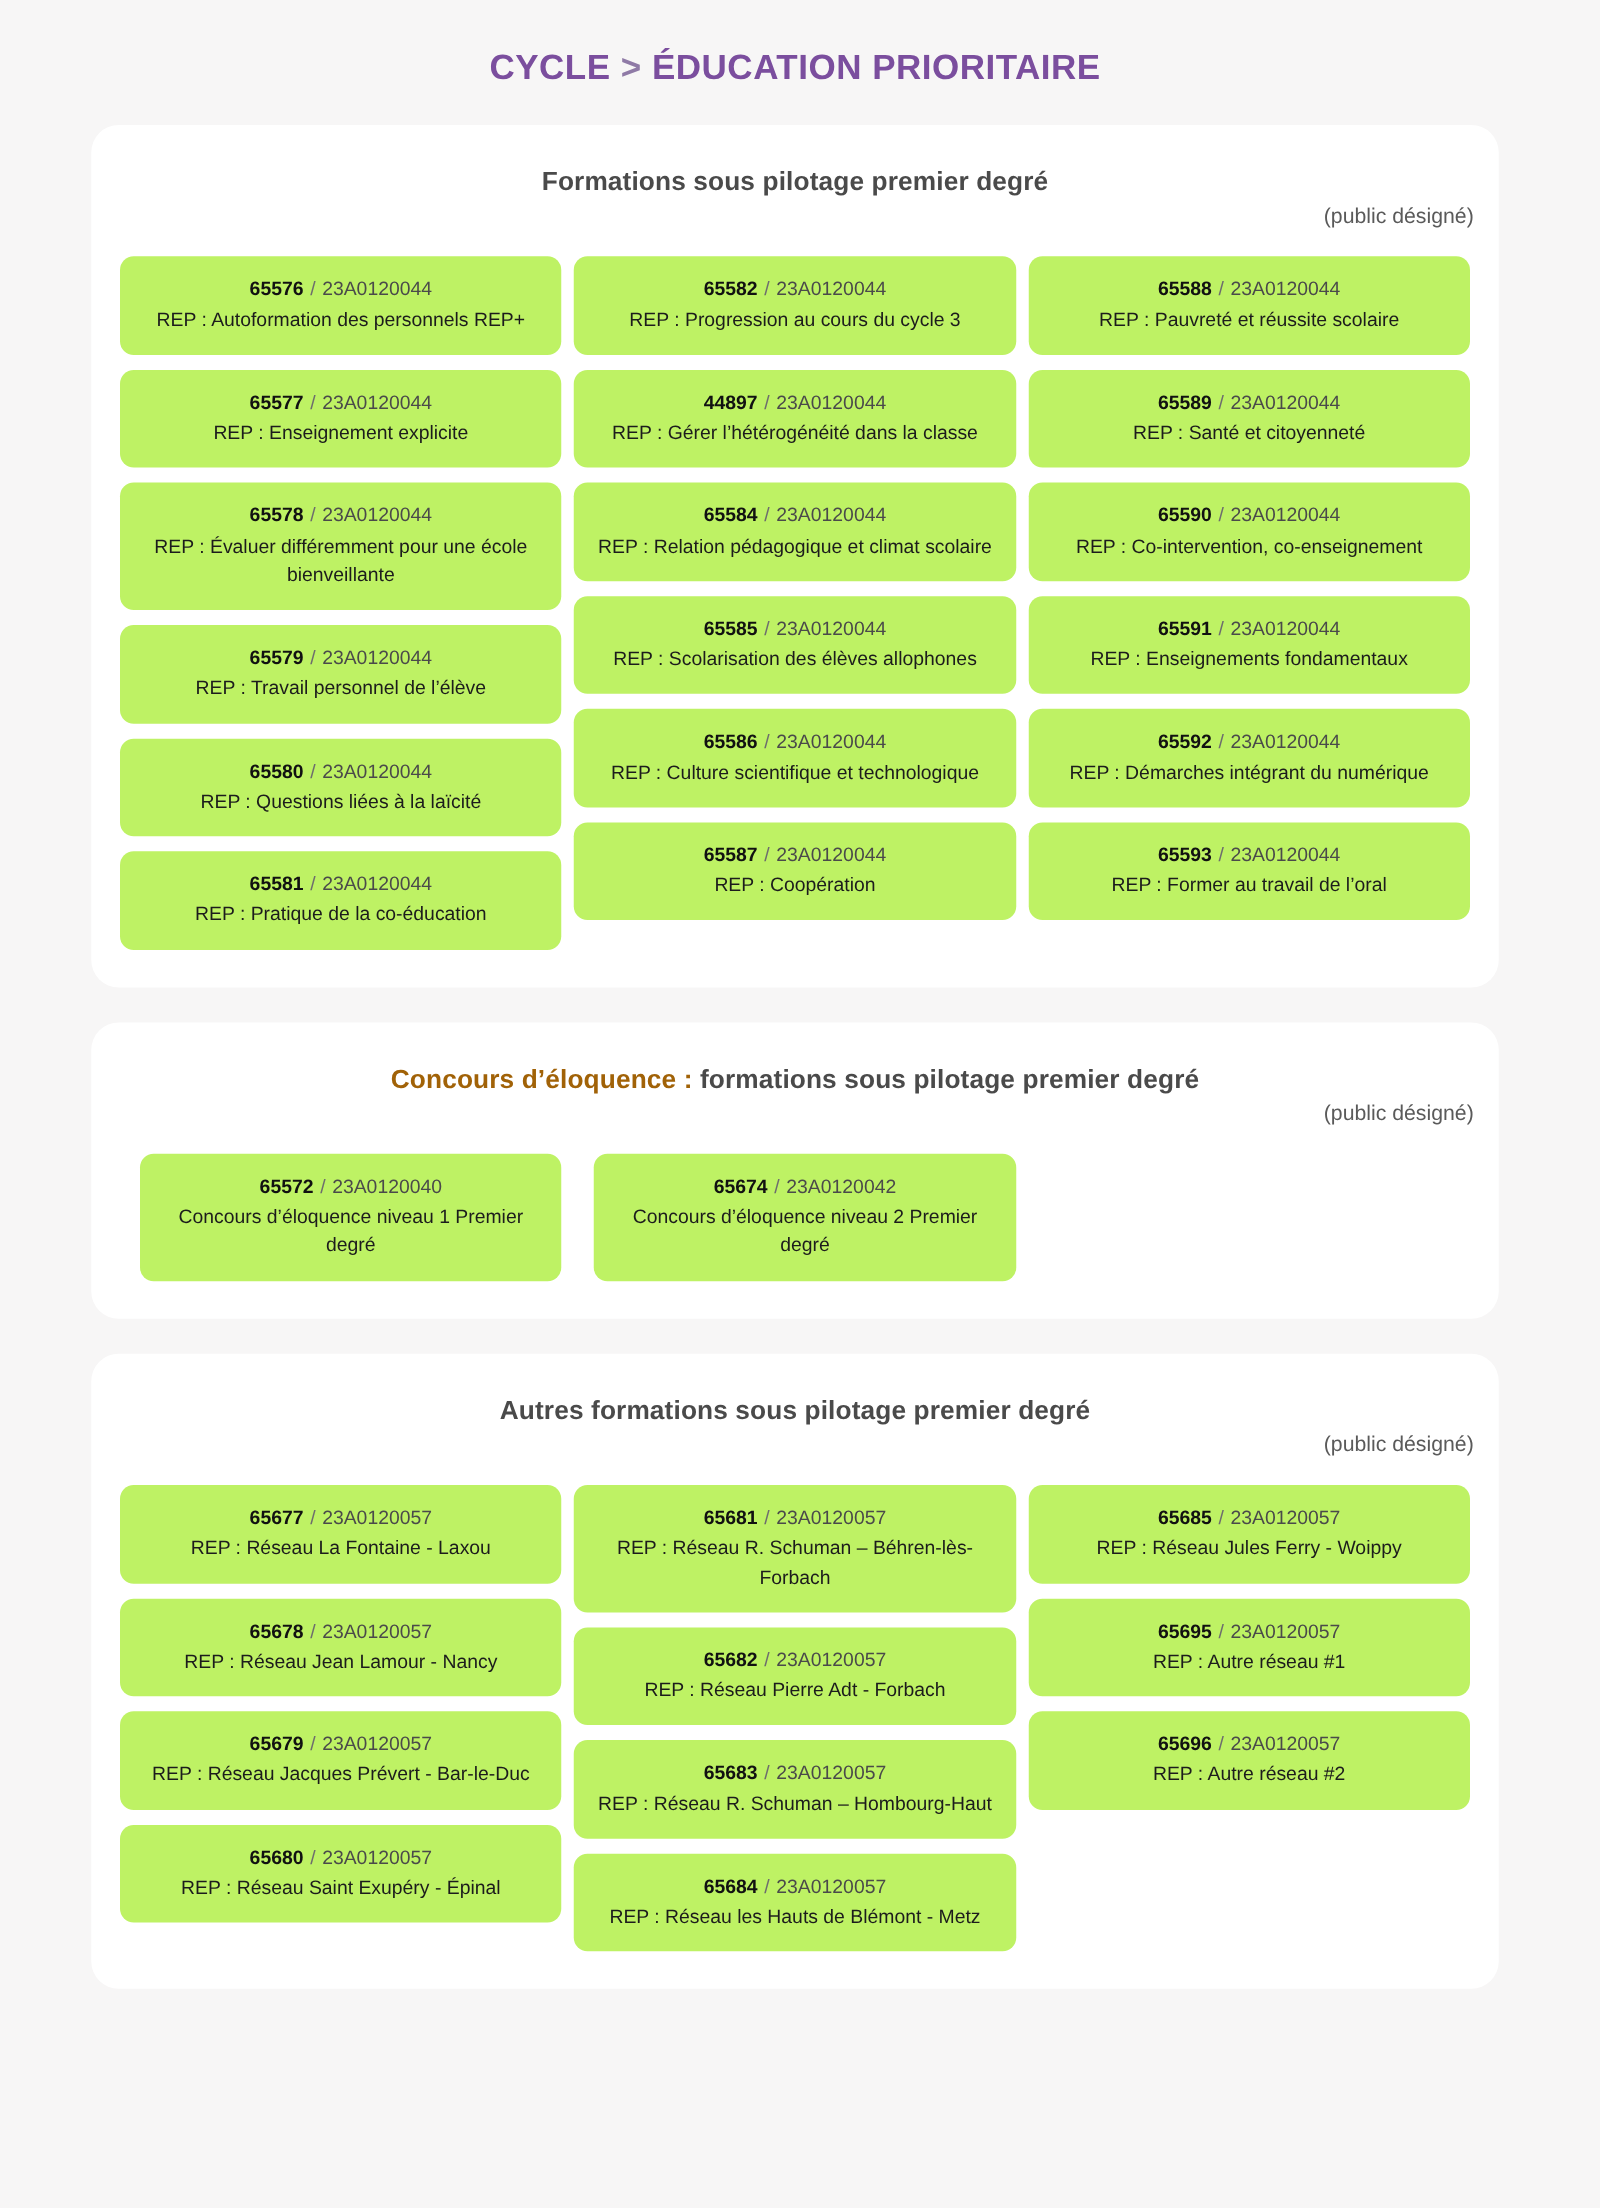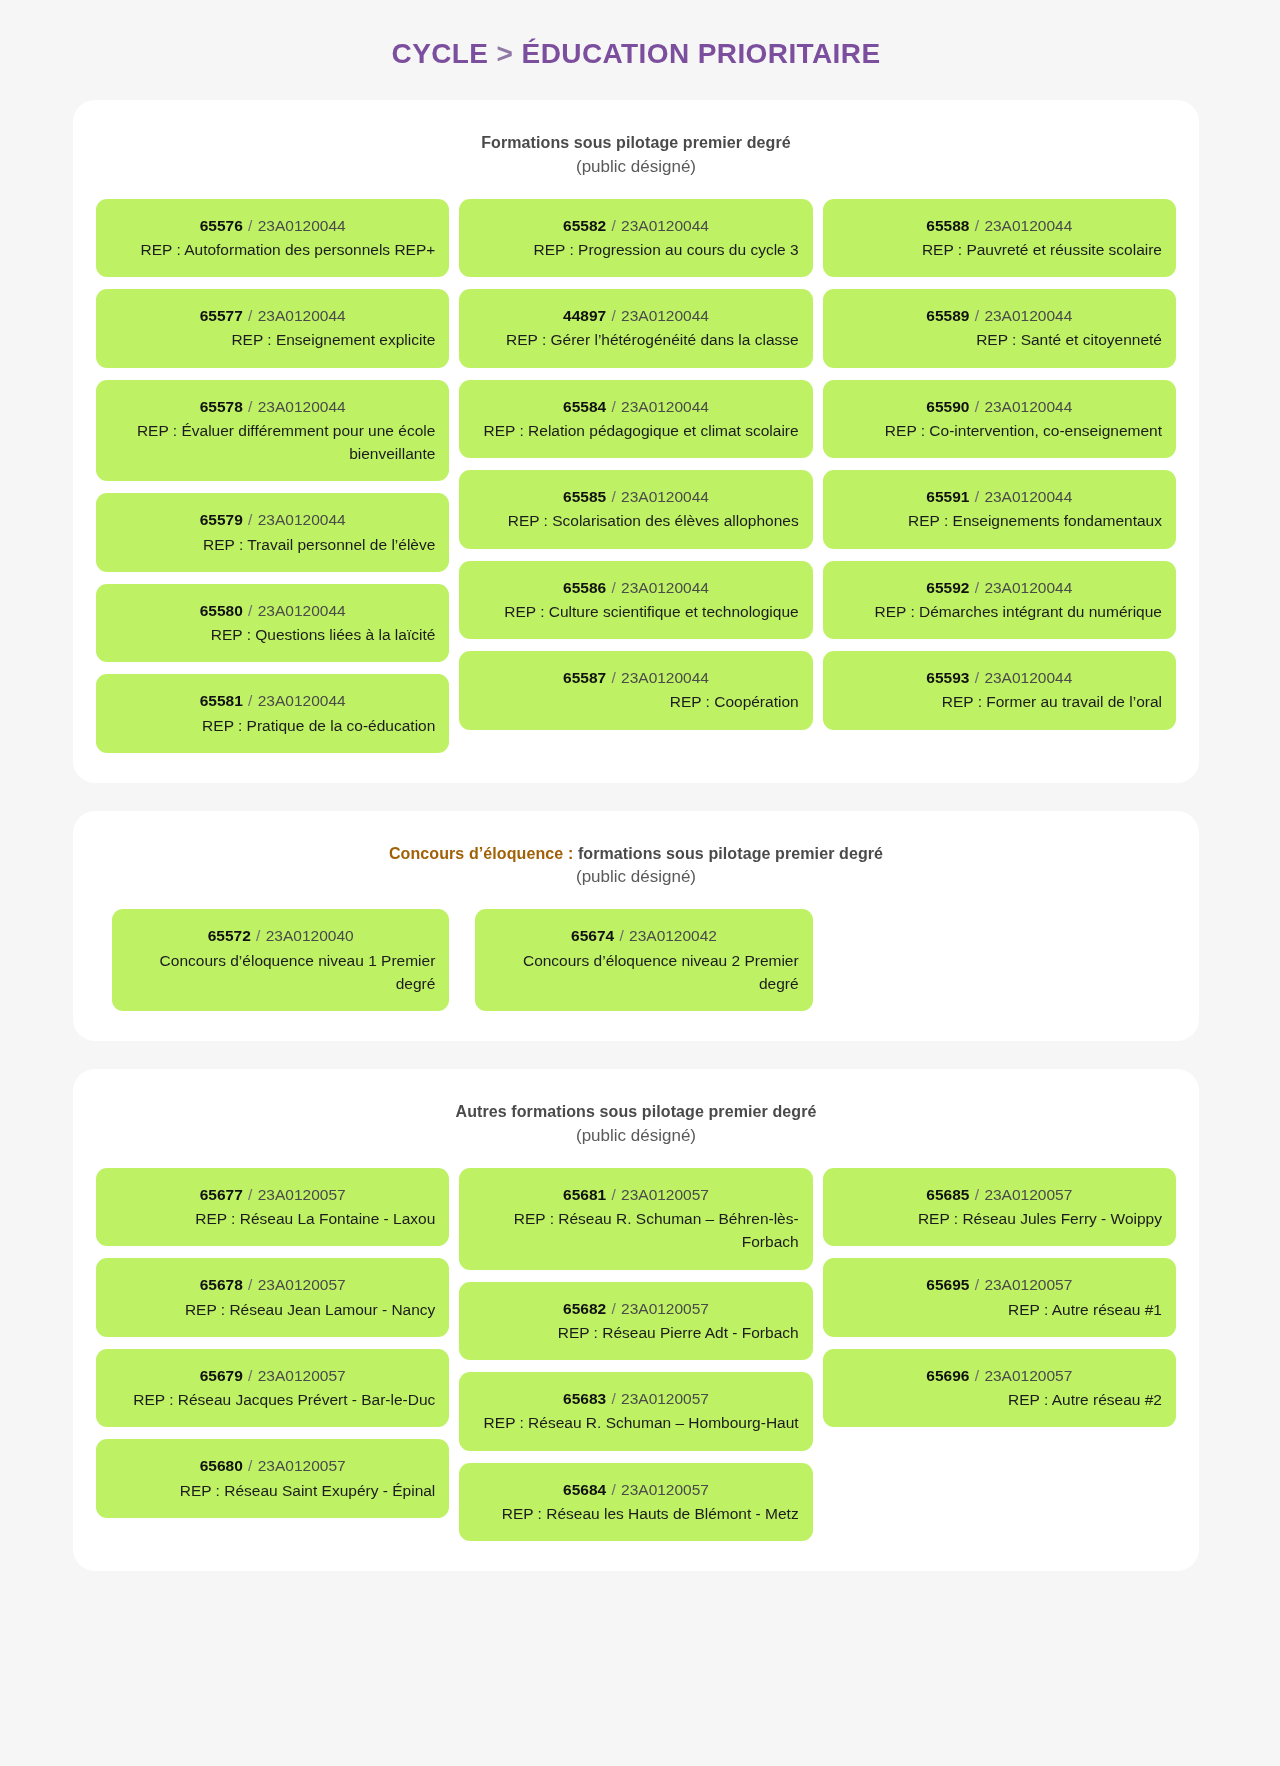--- a/index.html
+++ b/index.html
@@ -38,32 +38,32 @@
   
   .panel {
     background: #ffffff;
     border-radius: 22px;
     margin: 0 73px 28px 73px;
     padding: 26px 20px 30px 20px;
   }
 
   .panel-title {
     text-align: center;
-    font-size: 16px;
+    font-size: 21px;
     font-weight: bold;
     color: #4a4a4a;
     margin: 6px 0 0 0;
     line-height: 1.35;
     letter-spacing: 0.1px;
   }
   .panel-title .accent {
     color: #a16207;
   }
   .panel-subtitle {
-    text-align: center;
+    text-align: right;
     font-size: 17px;
     font-weight: normal;
     color: #5a5a5a;
     margin: 3px 0 22px 0;
   }
 
   
   .cols {
     display: flex;
     align-items: flex-start;
@@ -102,21 +102,20 @@
     padding: 0 1px;
   }
   .card-ref .aac {
     color: #4a4a4a;
     font-weight: normal;
   }
   .card-label {
     font-size: 15.5px;
     color: #1c1c1c;
     font-weight: normal;
-    text-align: right;
   }
 
   
   .panel--concours .cols { padding: 0 3px; }
   .panel--concours .col { gap: 12px; margin-left: 16px; }
   .panel--concours .col.empty { visibility: hidden; }
 </style>
 </head>
 <body>
 

